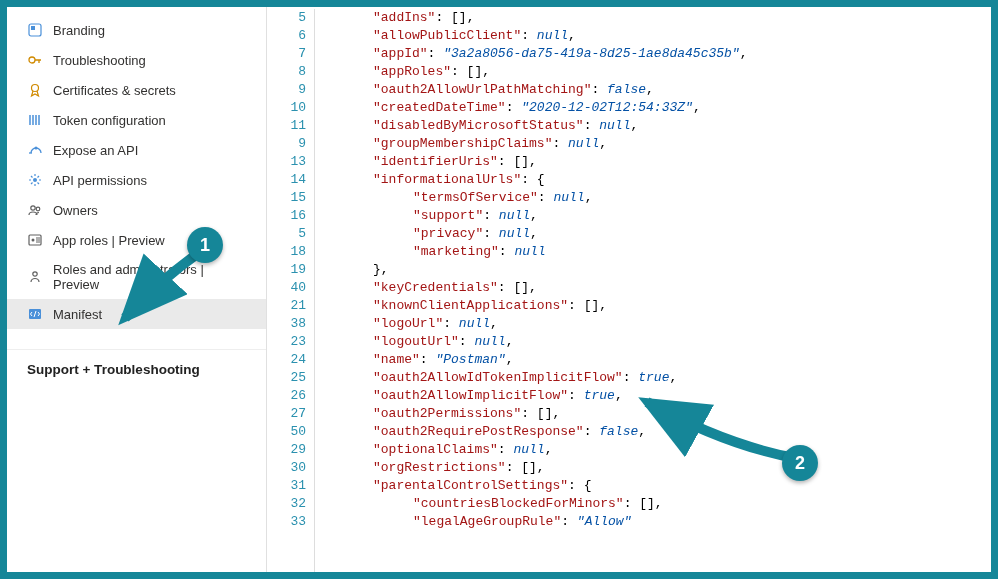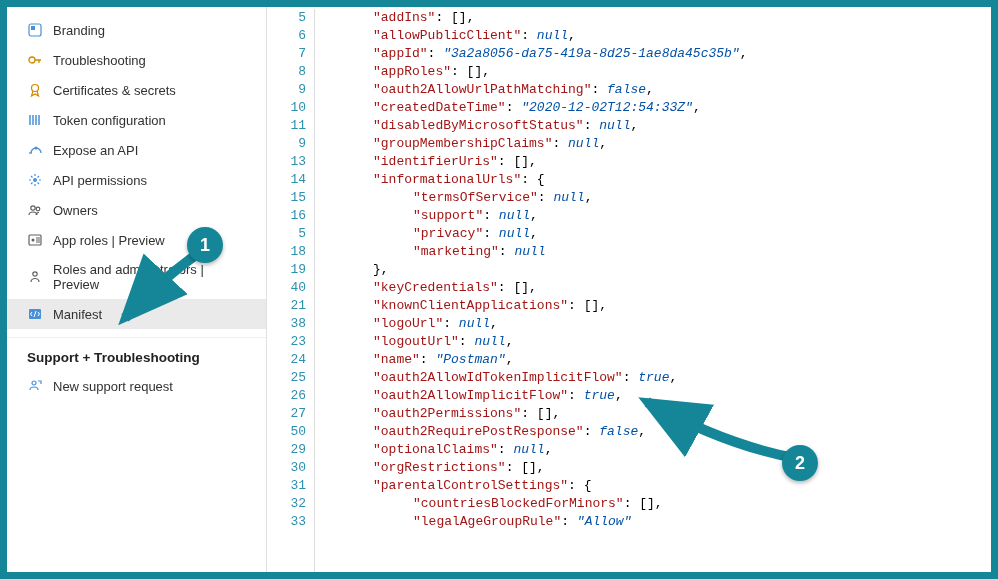--- a/index.html
+++ b/index.html
@@ -39,21 +39,21 @@
     width: 16px; height: 16px; flex: 0 0 16px;
     display: flex; align-items: center; justify-content: center;
     color: #555;
   }
   .section-header {
     font-weight: 600;
     font-size: 13.5px;
     color: #222;
     padding: 12px 20px 6px 20px;
     border-top: 1px solid #eee;
-    margin-top: 8px;
+    margin-top: 20px;
   }
   .editor {
     flex: 1;
     display: flex;
     font-family: Consolas, "Courier New", monospace;
     font-size: 13px;
     line-height: 18px;
     overflow: hidden;
     padding-top: 2px;
   }
@@ -181,30 +181,20 @@
             <svg width="16" height="16" viewBox="0 0 16 16">
               <rect x="2" y="3" width="12" height="10" rx="1" fill="#4a90d9"></rect>
               <path d="M5 6l-1.5 2L5 10M11 6l1.5 2L11 10M9 5l-2 6" stroke="#fff" stroke-width="1" fill="none"></path>
             </svg>
           </span>
           <span>Manifest</span>
         </div>
       </div>
     <div class="section-header">Support + Troubleshooting</div>
     <div id="nav-support">
-        <div class="nav-item">
-          <span class="nav-icon">
-            <svg width="16" height="16" viewBox="0 0 16 16">
-              <circle cx="7" cy="5" r="2" fill="none" stroke="#4a90d9" stroke-width="1.2"></circle>
-              <path d="M3 12c0-2 2-3 4-3s4 1 4 3" fill="none" stroke="#4a90d9" stroke-width="1.2"></path>
-              <path d="M11 3h3v3" stroke="#4a90d9" stroke-width="1.2" fill="none"></path>
-            </svg>
-          </span>
-          <span>New support request</span>
-        </div>
       </div>
   </div>
   <div class="editor">
     <div class="gutter" id="gutter">
         <div>5</div>
         <div>6</div>
         <div>7</div>
         <div>8</div>
         <div>9</div>
         <div>10</div>

